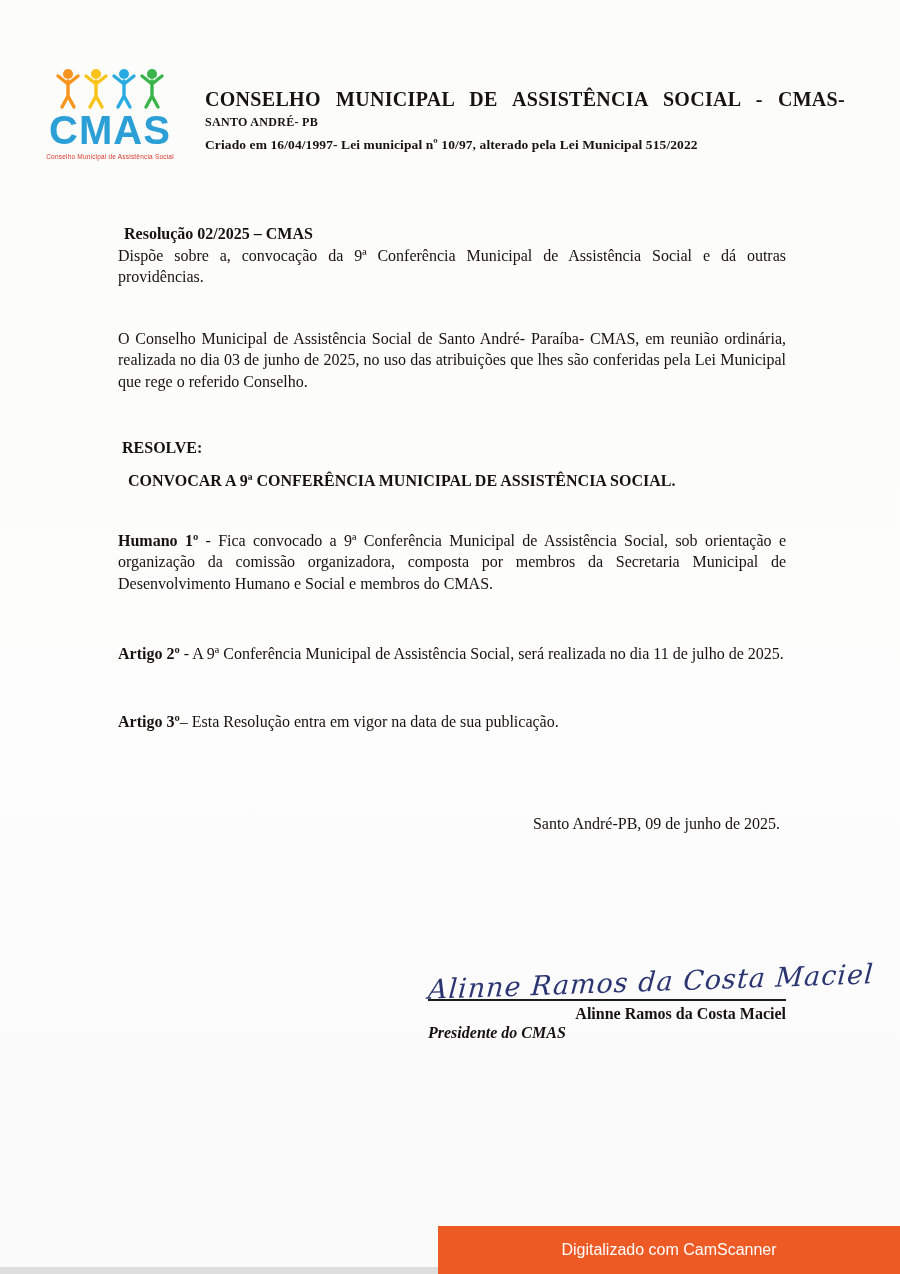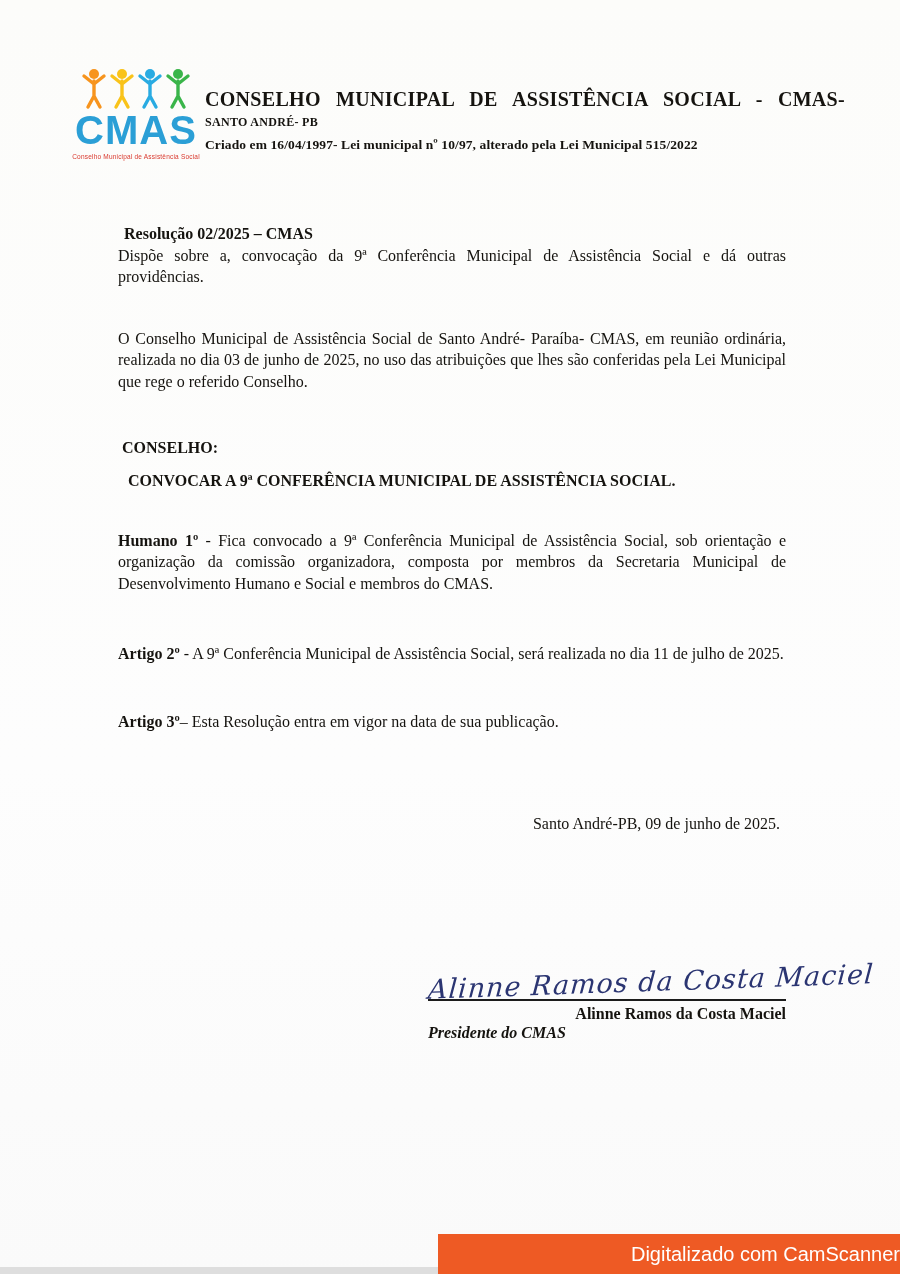--- a/index.html
+++ b/index.html
@@ -10,21 +10,21 @@
     position:relative;
     width:900px; height:1274px;
     margin:0 auto;
     background:linear-gradient(180deg,#fcfcfa 0%, #fdfdfd 60%, #fafafa 100%);
     color:#15130f;
     overflow:hidden;
   }
 
   
   .logo {
-    position:absolute; left:68px; top:66px; width:136px;
+    position:absolute; left:42px; top:66px; width:136px;
     text-align:center;
     font-family:"Liberation Sans", sans-serif;
   }
   .logo svg { display:block; margin:0 auto; }
   .logo-word {
     font-weight:bold; font-size:40px; line-height:1.0;
     color:#2b9fd6; letter-spacing:1px; margin-top:-2px;
   }
   .logo-sub {
     font-size:6.5px; color:#d9372c; margin-top:3px; letter-spacing:0.2px;
@@ -85,26 +85,26 @@
   .signature-role {
     font-size:16px; font-style:italic; font-weight:bold; margin-top:1px;
   }
 
   
   .bottom-edge {
     position:absolute; left:0; bottom:0; width:440px; height:7px;
     background:#dedede;
   }
   .camscanner-bar {
-    position:absolute; right:0; bottom:0; width:462px; height:40px;
+    position:absolute; right:0; bottom:0; width:462px; height:48px;
     background:#ee5a24;
-    display:flex; align-items:center; justify-content:flex-end;
+    display:flex; align-items:center; justify-content:center;
     color:#ffffff;
     font-family:"Liberation Sans", sans-serif;
-    font-size:20px;
+    font-size:16px;
   }
 </style>
 </head>
 <body>
 
 <div class="page">
 
   <div class="logo">
     <svg width="118" height="46" viewBox="0 0 114 46" aria-hidden="true">
       <g stroke-linecap="round" fill="none">
@@ -132,21 +132,21 @@
     <div class="header-subtitle">Criado em 16/04/1997- Lei municipal nº 10/97, alterado pela Lei Municipal 515/2022</div>
   </div>
 
   <div class="content">
     <div class="res-title">Resolução 02/2025 – CMAS</div>
 
     <p class="para summary">Dispõe sobre a, convocação da 9ª Conferência Municipal de Assistência Social e dá outras providências.</p>
 
     <p class="para preamble">O Conselho Municipal de Assistência Social de Santo André- Paraíba- CMAS, em reunião ordinária, realizada no dia 03 de junho de 2025, no uso das atribuições que lhes são conferidas pela Lei Municipal que rege o referido Conselho.</p>
 
-    <div class="resolve">CONSELHO:</div>
+    <div class="resolve">RESOLVE:</div>
 
     <div class="convocar">CONVOCAR A 9ª CONFERÊNCIA MUNICIPAL DE ASSISTÊNCIA SOCIAL.</div>
 
     <p class="para article-1"><b>Humano 1º</b><span> - Fica convocado a 9ª Conferência Municipal de Assistência Social, sob orientação e organização da comissão organizadora, composta por membros da Secretaria Municipal de Desenvolvimento Humano e Social e membros do CMAS.</span></p>
 
     <p class="para article-2"><b>Artigo 2º</b><span> - A 9ª Conferência Municipal de Assistência Social, será realizada no dia 11 de julho de 2025.</span></p>
 
     <p class="para article-3"><b>Artigo 3º</b><span>– Esta Resolução entra em vigor na data de sua publicação.</span></p>
 
     <div class="dateline">Santo André-PB, 09 de junho de 2025.</div>

